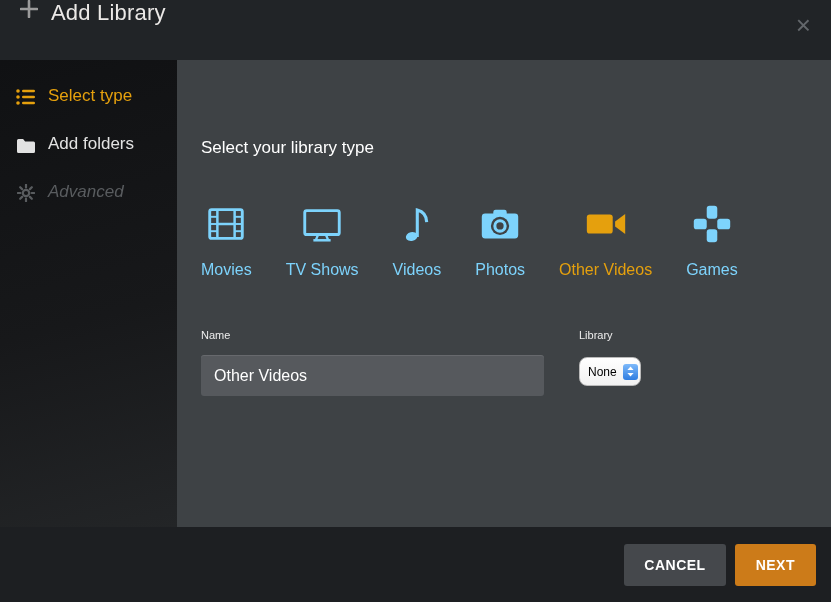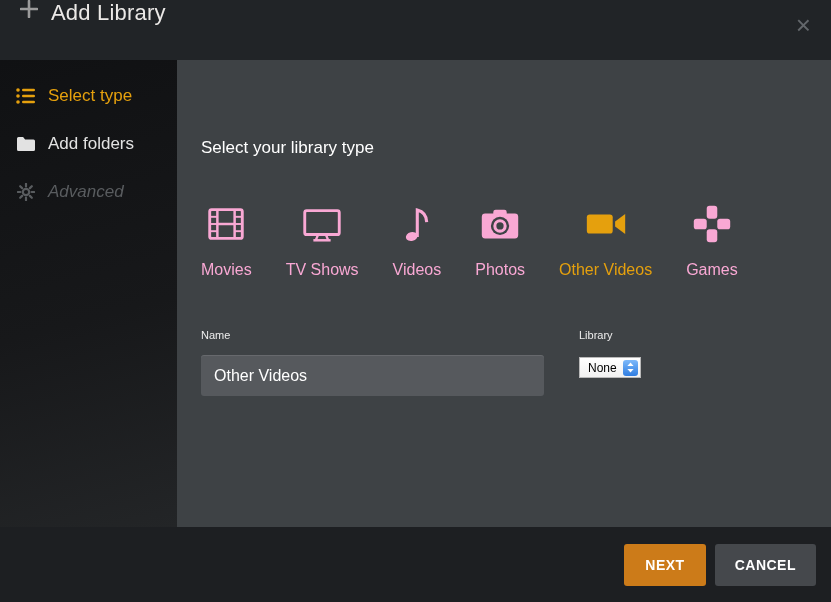--- a/index.html
+++ b/index.html
@@ -30,55 +30,55 @@
   }
 
   
   .content{display:flex;height:467px;flex:0 0 467px;}
   .sidebar{
     width:177px;flex:0 0 177px;
     background:linear-gradient(165deg,#101113 0%,#17181a 55%,#232527 100%);
     padding-top:12px;
   }
   .side-item{
-    display:flex;align-items:center;gap:12px;
+    display:flex;align-items:flex-end;gap:12px;
     padding:14px 16px;font-size:17px;cursor:pointer;
   }
   .side-item .side-icon{display:inline-flex;width:20px;justify-content:center;}
   .side-item.active{color:var(--accent);}
   .side-item.default{color:#e2e2e2;}
   .side-item.disabled{color:#595c5f;cursor:default;font-style:italic;}
 
   .main{flex:1;background:#3e4245;padding:30px 24px 0 24px;}
   .main-heading{font-size:17px;color:#ffffff;font-weight:400;margin-bottom:42px;margin-top:48px;}
 
   
   .lib-row{display:flex;gap:34px;margin-bottom:50px;}
   .lib-type{
     display:flex;flex-direction:column;align-items:center;gap:13px;
-    color:#f9a8d4;cursor:pointer;min-width:48px;
+    color:#7dd3fc;cursor:pointer;min-width:48px;
   }
   .lib-type.selected{color:var(--accent);}
   .lib-icon{display:inline-flex;height:48px;align-items:center;}
   .lib-label{font-size:16px;white-space:nowrap;}
 
   
   .form-row{display:flex;}
   .field-name-col{width:343px;margin-right:35px;}
   .field-label{font-size:11px;color:#ededed;margin-bottom:14px;}
   .name-input{
     width:100%;height:41px;background:#56595d;border:none;border-radius:3px;
     box-shadow:inset 0 1px 0 rgba(255,255,255,.10);
     color:#fff;font-size:16px;padding:0 13px;font-family:inherit;outline:none;
   }
   .lang-select{
     display:inline-flex;align-items:center;gap:6px;cursor:pointer;
     background:linear-gradient(#ffffff,#f1f1f1);
-    border:1px solid #b9b9b9;border-radius:0;
-    padding:1px 2px 1px 8px;height:21px;margin-top:2px;
+    border:1px solid #b9b9b9;border-radius:8px;
+    padding:1px 2px 1px 8px;height:29px;margin-top:2px;
   }
   .lang-value{font-size:12px;color:#000;font-weight:400;}
   .lang-stepper{
     width:15px;height:16px;border-radius:3px;
     background:linear-gradient(#7db9fa,#2f7de1);
     display:flex;align-items:center;justify-content:center;
   }
 
   
   .footer{
@@ -246,17 +246,17 @@
               </svg>
             </span>
           </div>
         </div>
       </div>
 
     </div>
   </div>
 
   <div class="footer">
+    <button class="btn btn-cancel">CANCEL</button>
     <button class="btn btn-next">NEXT</button>
-    <button class="btn btn-cancel">CANCEL</button>
   </div>
 
 </div>
 
 </body></html>

